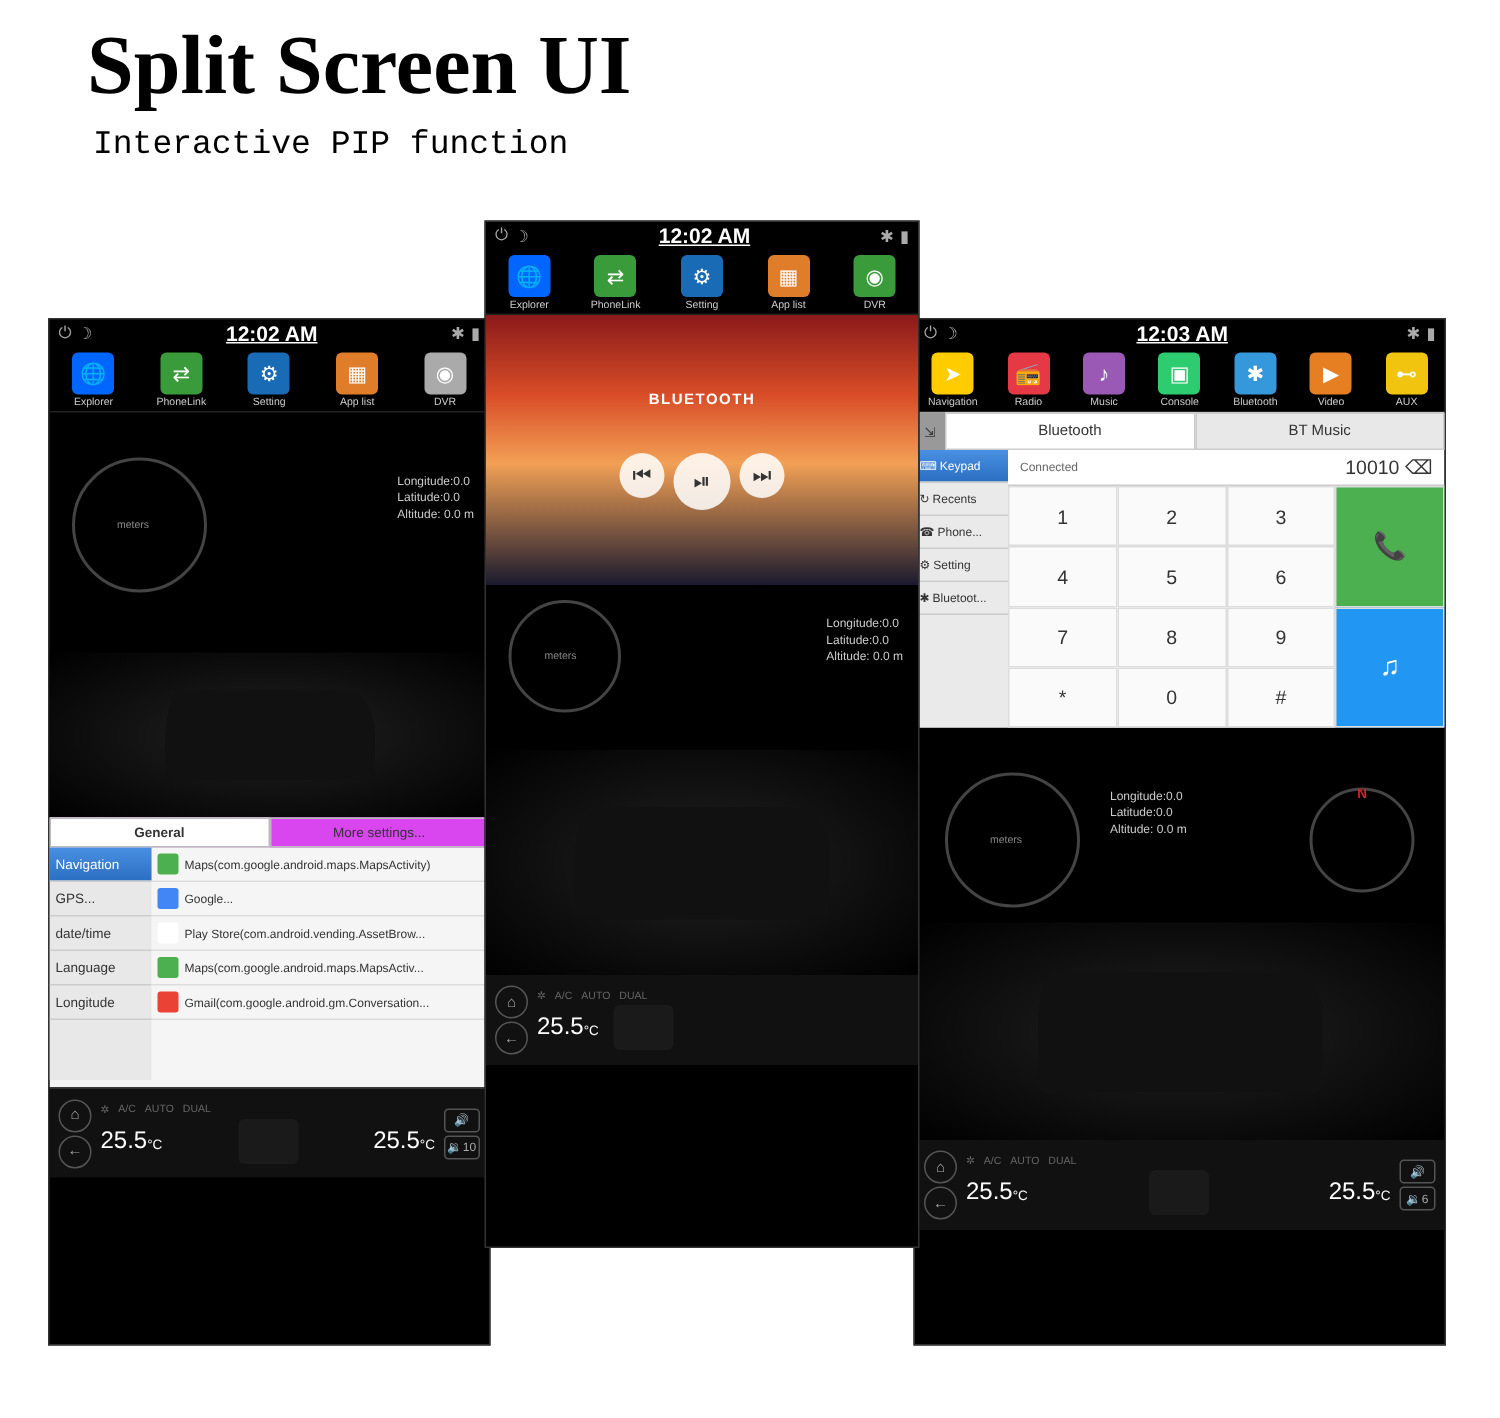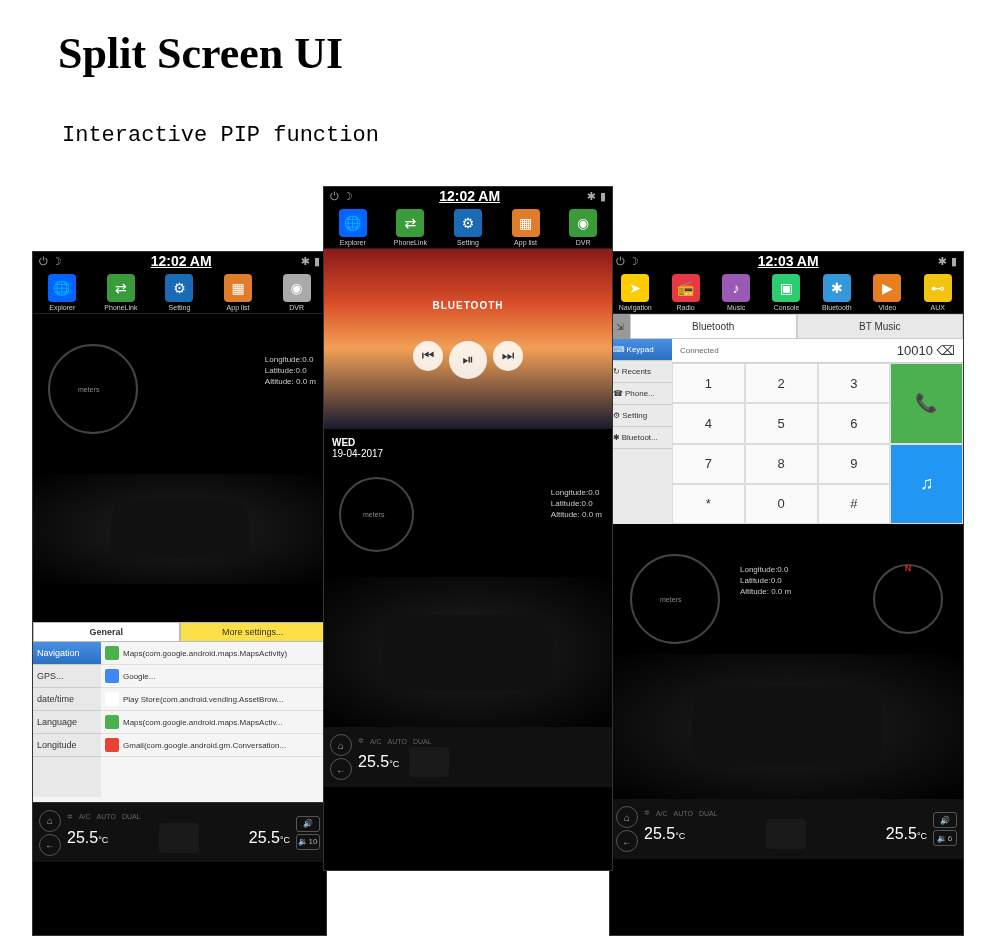--- a/index.html
+++ b/index.html
@@ -1,18 +1,18 @@
 <!DOCTYPE html>
 <html><head>
 <meta charset="utf-8">
 <style>
 * { margin:0; padding:0; box-sizing:border-box; font-family:Arial,sans-serif; }
 body { background:#fff; width:1000px; height:945px; position:relative; }
-.title { font-family:"Times New Roman",serif; font-size:44px; font-weight:bold; padding:28px 0 0 58px; }
-.subtitle { font-family:"Courier New",monospace; font-size:22px; padding:8px 0 0 62px;margin-top:36px; }
+.title { font-family:"Times New Roman",serif; font-size:56px; font-weight:bold; padding:12px 0 0 58px; }
+.subtitle { font-family:"Courier New",monospace; font-size:22px; padding:8px 0 0 62px; }
 .screens { position:relative; margin-top:38px; }
 .screen { position:absolute; background:#000; color:#fff; border:1px solid #333; overflow:hidden; }
 .s1 { left:32px; top:65px; width:295px; height:685px; z-index:1; }
 .s2 { left:323px; top:0; width:290px; height:685px; z-index:3; }
 .s3 { left:609px; top:65px; width:355px; height:685px; z-index:2; }
 
 .statusbar { display:flex; align-items:center; justify-content:space-between; padding:3px 6px; font-size:10px; height:18px; }
 .sb-left, .sb-right { display:flex; gap:4px; align-items:center; color:#aaa; font-size:11px; }
 .sb-time { font-size:14px; font-weight:bold;text-decoration:underline; }
 
@@ -23,21 +23,21 @@
 
 .gauge-area { position:relative; height:160px; }
 .gauge { position:absolute; width:90px; height:90px; border:2px solid #444; border-radius:50%; }
 .gauge-label { position:absolute; font-size:7px; color:#888; }
 .gps-info { position:absolute; font-size:8px; color:#ccc; line-height:1.4; }
 
 .car-img { width:100%; height:110px; background:radial-gradient(ellipse at center,#222,#000); display:flex; align-items:center; justify-content:center; }
 .car-shape { width:140px; height:60px; background:#111; border-radius:10px 20px 5px 5px / 40px 30px 5px 5px; position:relative; }
 
 .panel { background:#f5f5f5; color:#333; }
-.tabs { display:flex; background:#fde047;margin-top:38px; }
+.tabs { display:flex; background:#d946ef; }
 .tab { flex:1; padding:4px; font-size:9px; text-align:center; border:1px solid #bbb; cursor:pointer; }
 .tab.active { background:#fff; font-weight:bold; }
 .sidebar-item { padding:6px 4px; font-size:9px; border-bottom:1px solid #ccc; cursor:pointer; }
 .sidebar-item.active { background:linear-gradient(#4a90e2,#2a6fc2); color:#fff; }
 .list-item { display:flex; align-items:center; padding:4px; font-size:8px; border-bottom:1px solid #ddd; cursor:pointer; }
 .list-icon { width:14px; height:14px; margin-right:4px; border-radius:2px; }
 .list-text { white-space:nowrap; overflow:hidden; text-overflow:ellipsis;text-align:center; }
 
 .climate { display:flex; align-items:center; justify-content:space-between; padding:4px 6px; background:#111; height:60px; }
 .home-btns { display:flex; flex-direction:column; gap:2px; }
@@ -230,24 +230,20 @@
           <div class="dock-label">DVR</div>
         </div>
       </div>
   <div class="video">
     <div class="video-title">BLUETOOTH</div>
     <div class="video-ctrls">
       <div class="play-btn" style="width:30px;height:30px">⏮</div>
       <div class="play-btn">⏯</div>
       <div class="play-btn" style="width:30px;height:30px">⏭</div>
     </div>
-  </div>
-  <div class="date-info">
-    <div style="font-weight:bold">WED</div>
-    <div>19-04-2017</div>
   </div>
   <div class="gauge-area" style="height:110px">
     <div class="gauge" style="left:15px;top:10px;width:75px;height:75px">
       <div class="gauge-label" style="top:32px;left:22px">meters</div>
     </div>
     <div class="gps-info" style="right:10px;top:20px">
       <div>Longitude:0.0</div>
       <div>Latitude:0.0</div>
       <div>Altitude: 0.0 m</div>
     </div>

